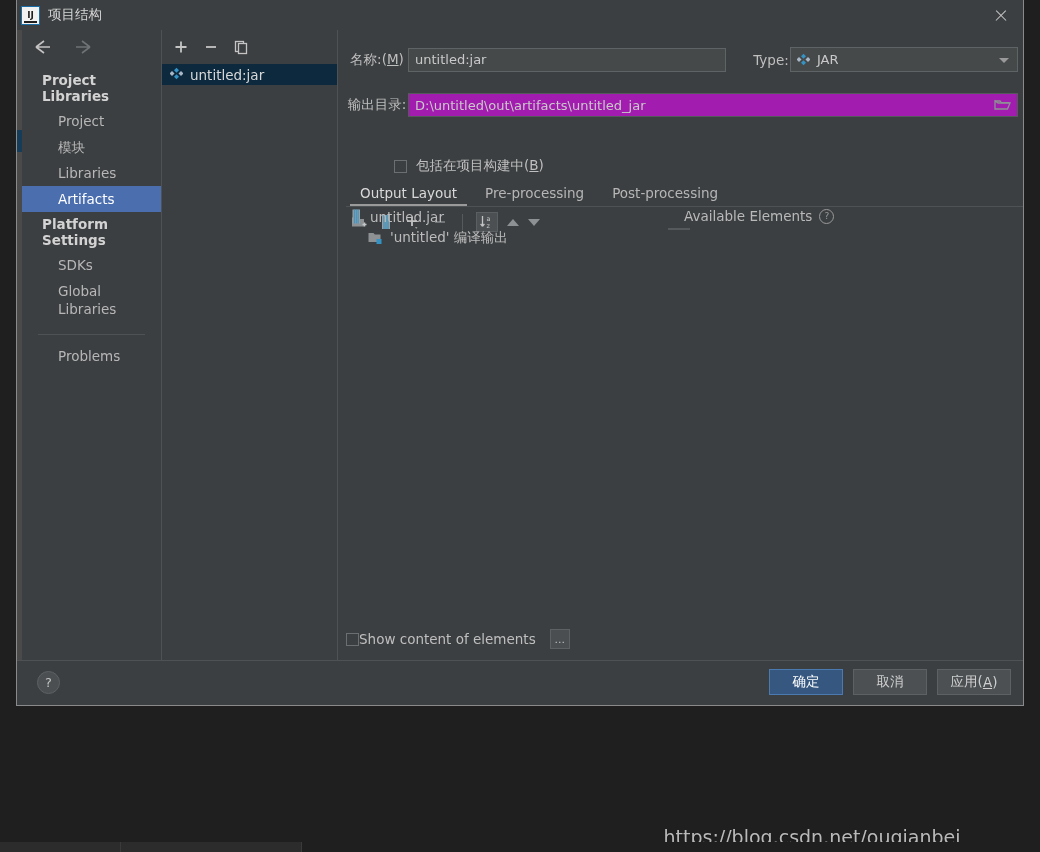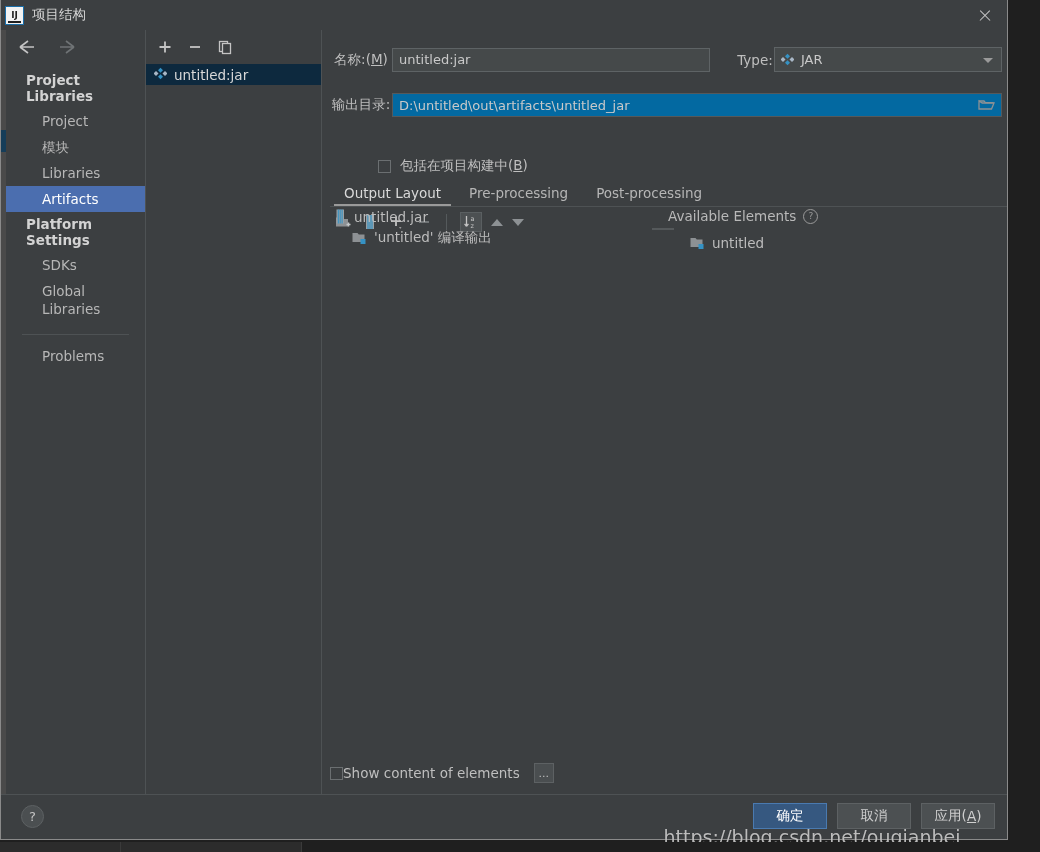--- a/index.html
+++ b/index.html
@@ -10,21 +10,21 @@
     font-size:13px;
     color:#bbbbbb;
     overflow:hidden;
   }
   .desktop{
     position:absolute;inset:0;
     background:#1f1f1f;
   }
   
   .window{
-    position:absolute;left:0;top:0;width:1008px;height:840px;
+    position:absolute;left:16px;top:0;width:1008px;height:706px;
     background:#3c3f41;
     border:1px solid #8a8a8a;
     border-top:none;
     box-sizing:border-box;
   }
   .titlebar{
     position:relative;height:30px;
     background:#3c3f41;
     display:flex;align-items:center;
   }
@@ -123,21 +123,21 @@
     padding:0 8px;
     text-align:center;
   }
   .row{display:flex;align-items:center;}
   .lbl{font-size:13.5px;color:#bfbfbf;white-space:nowrap;}
   .field{
     background:#45494a;border:1px solid #5e6365;box-sizing:border-box;
     height:24px;display:flex;align-items:center;padding:0 6px;
     color:#c9c9c9;font-size:13px;
   }
-  .field.readonly{background:#0369a1;border-color:#55595b;}
+  .field.readonly{background:#a21caf;border-color:#55595b;}
   .combo{
     background:#45494a;border:1px solid #5e6365;box-sizing:border-box;
     height:25px;display:flex;align-items:center;padding:0 6px;gap:7px;
     color:#c9c9c9;font-size:13px;position:relative;cursor:pointer;
   }
   .combo .caret{
     position:absolute;right:8px;top:50%;margin-top:-2px;
     width:0;height:0;border-left:5px solid transparent;border-right:5px solid transparent;
     border-top:5px solid #9a9a9a;
   }
@@ -426,29 +426,20 @@
               <span>'untitled' 编译输出</span>
             </div>
             <div class="split-handle"></div>
           </div>
 
           <div class="pane-right">
             <div class="avail-head">
               <span>Available Elements</span>
               <span class="help-circle">?</span>
             </div>
-            <div class="tree-row" style="padding-left:22px;margin-top:6px;">
-              <span>
-                <svg width="15" height="14" viewBox="0 0 15 14" style="display:block">
-                  <path d="M0.5 2 h5 l1.3 1.6 H12.5 v7.4 H0.5 Z" fill="#8d9194"></path>
-                  <rect x="8.5" y="8" width="5" height="5" fill="#3592c4"></rect>
-                </svg>
-              </span>
-              <span>untitled</span>
-            </div>
           </div>
         </div>
 
         <div class="bottom-opts">
           <span class="chk"></span>
           <span class="lbl">Show content of elements</span>
           <span class="dots-btn">...</span>
         </div>
 
       </div>

